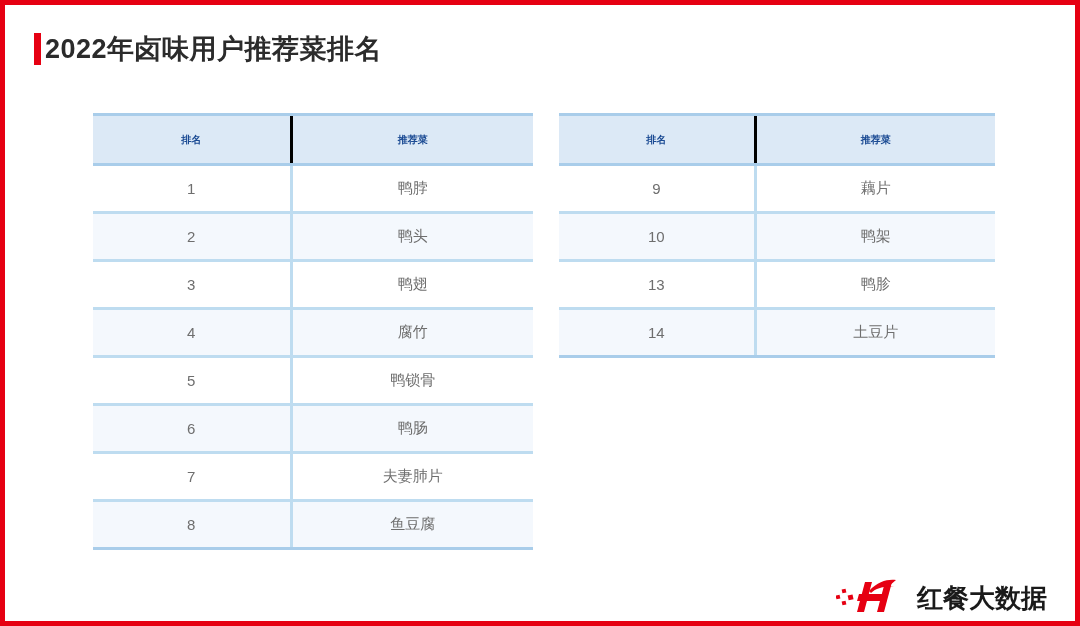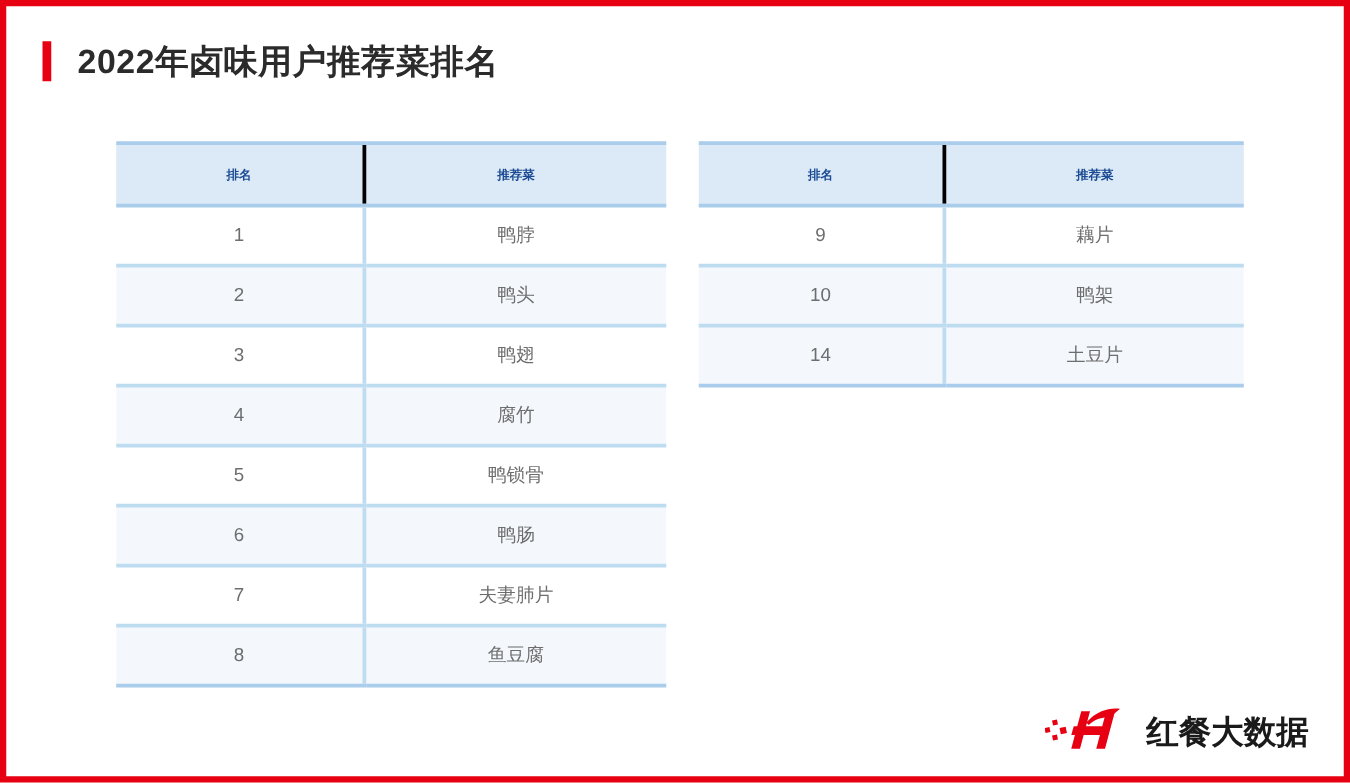--- a/index.html
+++ b/index.html
@@ -20,21 +20,21 @@
     border: 5px solid #e60012;
   }
 
   
   #title-row {
     position: absolute;
     left: 29px;
     top: 28px;
     display: flex;
     align-items: center;
-    gap: 21px;
+    gap: 4px;
   }
   #title-accent-bar {
     width: 7px;
     height: 32px;
     background: #e60012;
     flex: 0 0 auto;
   }
   #page-title {
     font-size: 27px;
     font-weight: bold;
@@ -100,21 +100,21 @@
     bottom: 31px;
     font-size: 13px;
     color: #a8a8a8;
     white-space: nowrap;
     letter-spacing: 0.2px;
   }
 
   #logo {
     position: absolute;
     right: 28px;
-    bottom: 16px;
+    bottom: 3px;
     display: flex;
     align-items: center;
     gap: 19px;
   }
   #logo-mark { flex: 0 0 auto; display: block; }
   #logo-text {
     font-size: 26px;
     font-weight: bold;
     color: #1a1a1a;
     letter-spacing: 0px;
@@ -192,20 +192,24 @@
     </thead>
     <tbody>
       <tr>
         <td class="td-rank">9</td>
         <td class="td-dish">藕片</td>
       </tr>
       <tr class="alt">
         <td class="td-rank">10</td>
         <td class="td-dish">鸭架</td>
       </tr>
+      <tr>
+        <td class="td-rank">13</td>
+        <td class="td-dish">鸭胗</td>
+      </tr>
       <tr class="alt">
         <td class="td-rank">14</td>
         <td class="td-dish">土豆片</td>
       </tr>
     </tbody>
   </table>
 
 
   <div id="logo">
     <svg id="logo-mark" width="62" height="40" viewBox="0 0 62 40">

